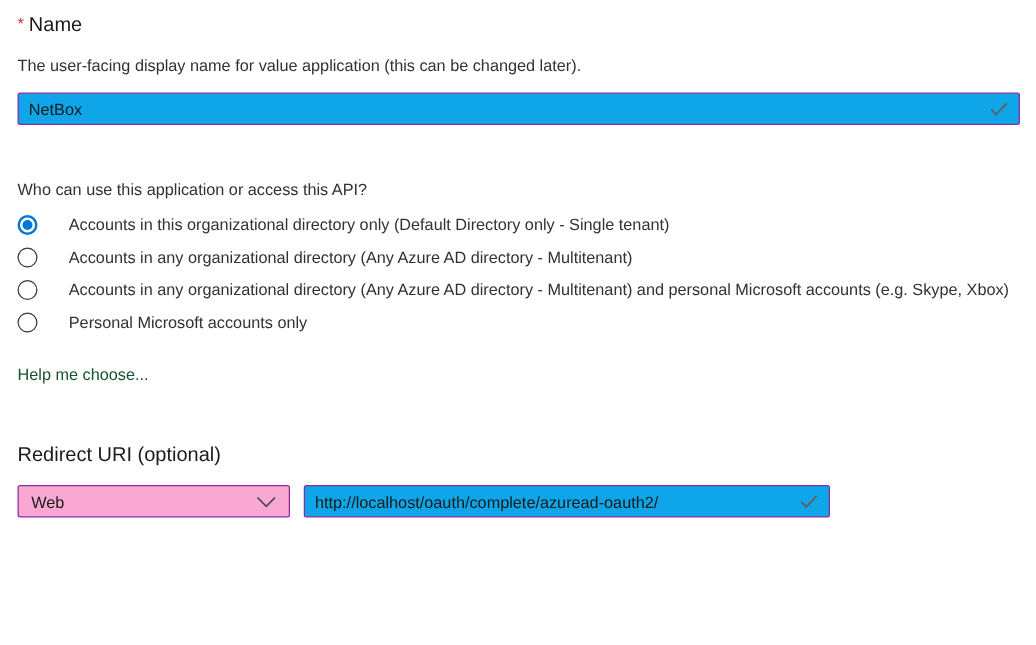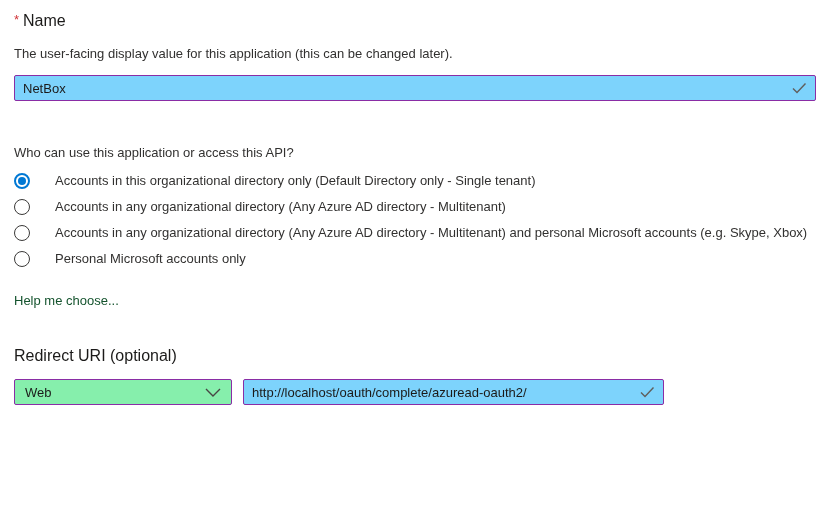--- a/index.html
+++ b/index.html
@@ -38,21 +38,21 @@
   .text-input {
     width: 100%;
     height: 26px;
     border: 1.5px solid #8a2da5;
     border-radius: 2px;
     padding: 0 30px 0 8px;
     font-family: "Liberation Sans", "DejaVu Sans", sans-serif;
     font-size: 13px;
     color: #1b1a19;
     outline: none;
-    background: #7dd3fc;
+    background: #0ea5e9;
   }
   .valid-icon {
     position: absolute;
     right: 9px;
     top: 50%;
     transform: translateY(-50%);
     pointer-events: none;
     display: block;
   }
   .section-accounts { margin-top: 43px; }
@@ -87,59 +87,59 @@
   }
   .radio-label { line-height: 18px; }
   .help-link {
     display: inline-block;
     margin-top: 20px;
     color: #14532d;
     text-decoration: none;
     cursor: pointer;
     line-height: 18px;
   }
-  .section-redirect { margin-top: 35px; }
+  .section-redirect { margin-top: 45px; }
   .redirect-desc {
     margin-top: 10px;
     line-height: 19px;
     max-width: 802px;
   }
   .uri-row {
     margin-top: 13px;
     display: flex;
     gap: 11px;
   }
   .dropdown {
     width: 218px;
     height: 26px;
     border: 1.5px solid #8a2da5;
     border-radius: 2px;
     display: flex;
     align-items: center;
     justify-content: space-between;
     padding: 0 10px;
     cursor: pointer;
-    background: #86efac;
+    background: #f9a8d4;
     color: #1b1a19;
   }
   .uri-input-wrap {
     position: relative;
     width: 421px;
     margin-top: 0;
   }
   .chevron-icon { display: block; }
 </style>
 </head>
 <body>
 
 <div class="page">
 
   <div>
     <h2 class="section-title"><span class="required-asterisk">*</span><span>Name</span></h2>
-    <p class="desc">The user-facing display value for this application (this can be changed later).</p>
+    <p class="desc">The user-facing display name for value application (this can be changed later).</p>
     <div class="input-wrap">
       <input type="text" class="text-input" value="NetBox" style="">
       <svg class="valid-icon" width="15" height="12" viewBox="0 0 15 12">
         <polyline points="1,6.5 5,10.5 13.5,1.5" fill="none" stroke="#605e5c" stroke-width="1.4"></polyline>
       </svg>
     </div>
   </div>
 
   <div class="section-accounts">
     <p class="question">Who can use this application or access this API?</p>

